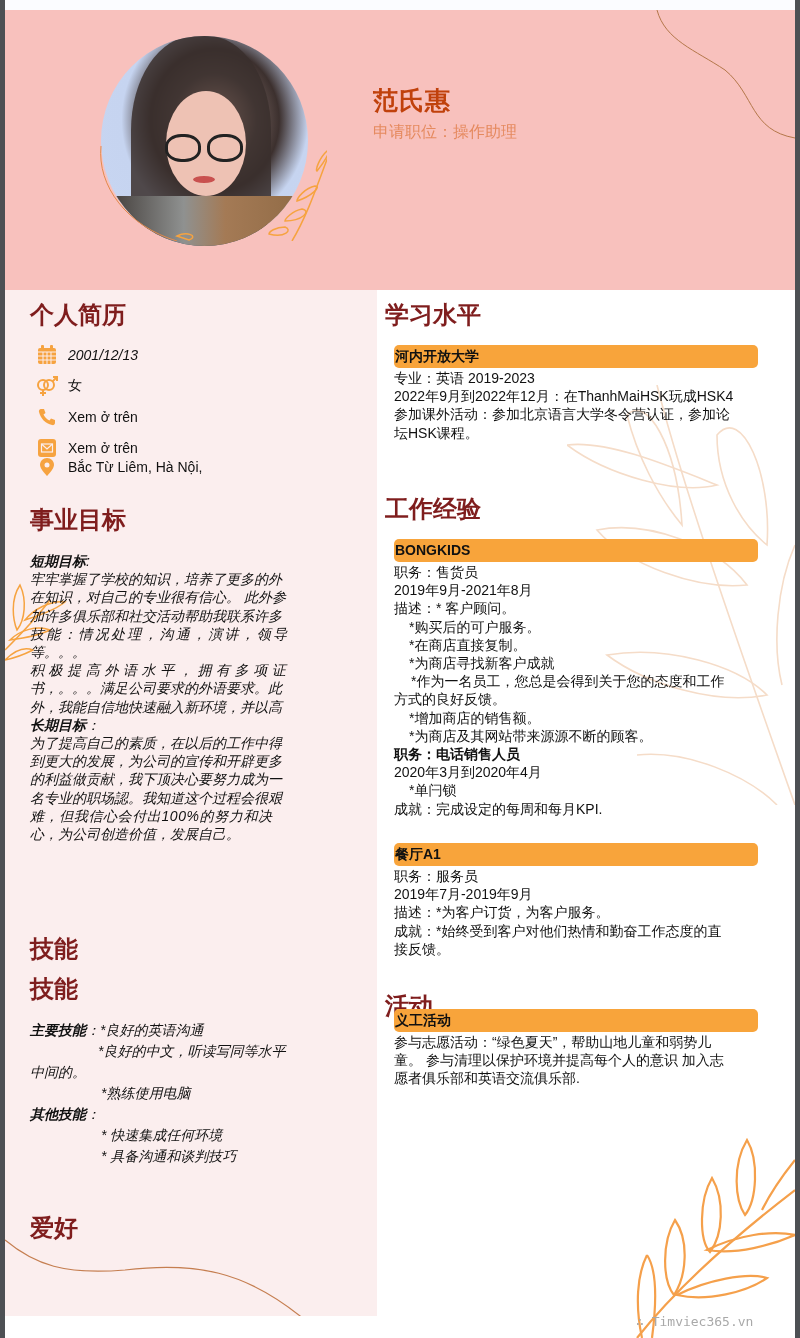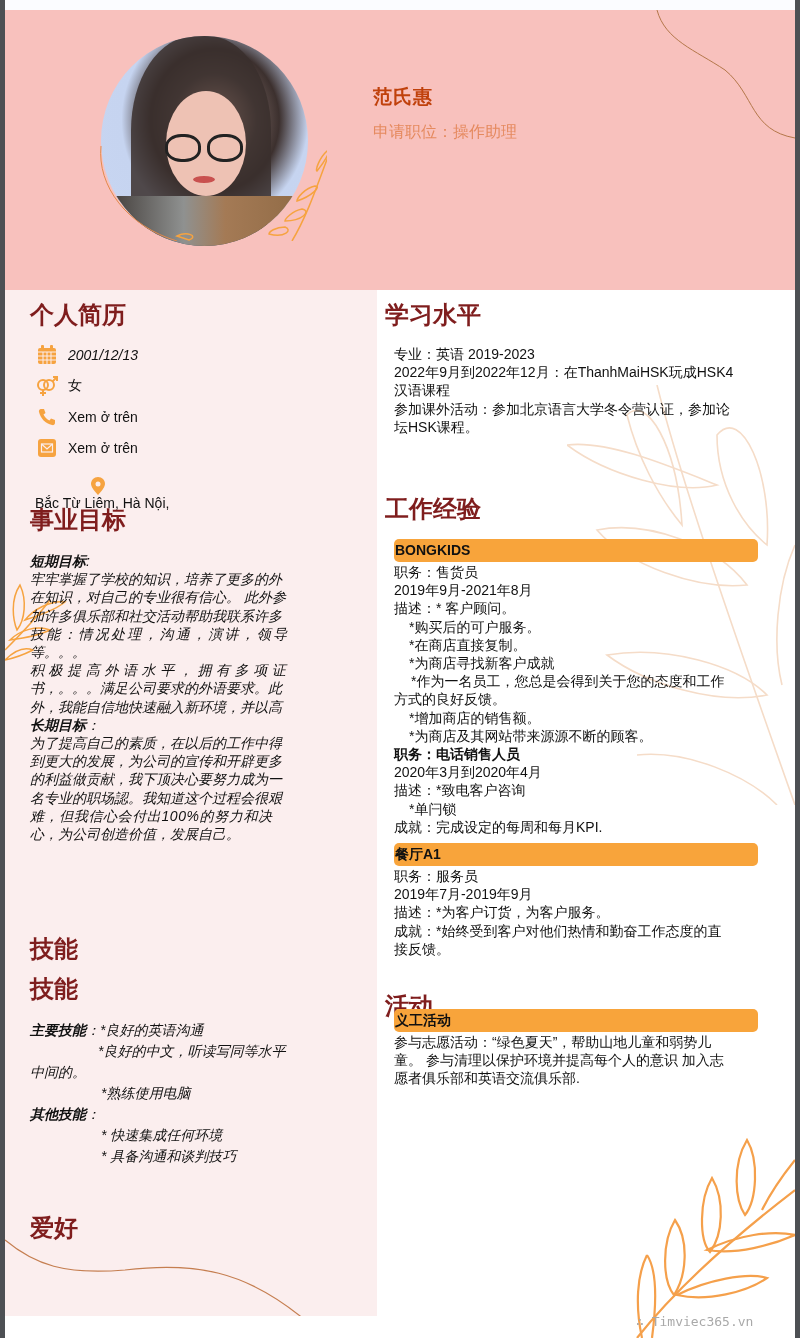--- a/index.html
+++ b/index.html
@@ -16,21 +16,21 @@
   .avatar { position: absolute; left: 4px; top: 10px; width: 207px; height: 210px; border-radius: 50%; overflow: hidden;
             background: radial-gradient(ellipse at 55% 40%, #f2cfc4 0%, #e7b8a8 14%, #6b5a56 26%, #3c302e 40%, #c6d4f0 58%, #c8d6f2 100%); }
   .avatar .hair { position: absolute; left: 30px; top: 0; width: 140px; height: 210px; border-radius: 45% 45% 20% 20%; background: #3a2f2d; opacity: .85; }
   .avatar .face { position: absolute; left: 65px; top: 55px; width: 80px; height: 105px; border-radius: 50%; background: #eec2b4; }
   .avatar .glass-l { position: absolute; left: 64px; top: 98px; width: 36px; height: 28px; border: 3px solid #222; border-radius: 45%; }
   .avatar .glass-r { position: absolute; left: 106px; top: 98px; width: 36px; height: 28px; border: 3px solid #222; border-radius: 45%; }
   .avatar .lips { position: absolute; left: 92px; top: 140px; width: 22px; height: 7px; border-radius: 50%; background: #c9514f; }
   .avatar .jacket { position: absolute; left: 0; top: 160px; width: 207px; height: 60px; background: linear-gradient(90deg, #3a3431 0%, #8f9190 40%, #a47a55 60%, #8f6a45 100%); }
   .avatar-leaves { position: absolute; left: 0; top: 0; width: 230px; height: 215px; pointer-events: none; }
 
-  .name { position: absolute; left: 368px; top: 74px; font-size: 19px; font-weight: bold; color: #c0410c; letter-spacing: 1px; }
+  .name { position: absolute; left: 368px; top: 74px; font-size: 25px; font-weight: bold; color: #c0410c; letter-spacing: 1px; }
   .applied { position: absolute; left: 368px; top: 112px; font-size: 16px; color: #e58a5f; text-align: right; }
 
   .left-col { position: absolute; left: 5px; top: 290px; width: 372px; height: 1026px; background: #fbeeee; overflow: hidden; }
   .right-col { position: absolute; left: 377px; top: 290px; width: 418px; height: 1048px; background: #ffffff; overflow: hidden; }
 
   .sec-title { position: absolute; font-size: 24px; font-weight: bold; color: #7f1d1d; }
 
   .info-row { position: absolute; left: 30px; height: 22px; display: flex; align-items: center; }
   .info-icon { width: 24px; height: 20px; display: flex; align-items: center; justify-content: center; margin-right: 9px; }
   .info-text { font-size: 14px; color: #111; }
@@ -146,21 +146,21 @@
   <div class="info-row" style="top:147px;">
     <span class="info-icon">
       <svg width="18" height="18" viewBox="0 0 18 18">
           <rect x="0" y="0" width="18" height="18" rx="3" fill="#f6a340"></rect>
           <rect x="3.5" y="5" width="11" height="8" fill="none" stroke="#fbeeee" stroke-width="1.2"></rect>
           <polyline points="3.5,5 9,10 14.5,5" fill="none" stroke="#fbeeee" stroke-width="1.2"></polyline>
         </svg>
     </span>
     <span class="info-text">Xem ở trên</span>
   </div>
-  <div class="info-row" style="top:187px;flex-direction:column;">
+  <div class="info-row" style="top:166px;">
     <span class="info-icon">
       <svg width="14" height="18" viewBox="0 0 14 18">
           <path d="M7 0 C 3 0, 0 3, 0 7 C 0 11, 7 18, 7 18 C 7 18, 14 11, 14 7 C 14 3, 11 0, 7 0 Z" fill="#f6a340"></path>
           <circle cx="7" cy="7" r="2.5" fill="#fbeeee"></circle>
         </svg>
     </span>
     <span class="info-text">Bắc Từ Liêm, Hà Nội,</span>
   </div>
 
   <div class="sec-title" style="left:25px;top:214px;">事业目标</div>
@@ -225,43 +225,42 @@
       <path d="M100 120 C 130 105, 165 100, 188 105 C 165 115, 130 125, 100 120 Z"></path>
       <path d="M68 90 C 55 112, 55 150, 67 165 C 80 145, 82 110, 68 90 Z"></path>
       <path d="M70 165 C 100 150, 140 142, 160 148 C 140 162, 100 172, 70 165 Z"></path>
       <path d="M40 125 C 30 145, 28 175, 35 208"></path>
       <path d="M40 125 C 50 140, 50 170, 45 208"></path>
     </g>
   </svg>
 
   <div class="sec-title" style="left:8px;top:9px;">学习水平</div>
   <div class="r-block" style="top:55px;">
+    <div class="bar">河内开放大学</div>
     <span class="r-line">专业：英语 2019-2023</span>
     <span class="r-line">2022年9月到2022年12月：在ThanhMaiHSK玩成HSK4</span>
-    <span class="r-line">汉语课程</span>
     <span class="r-line">参加课外活动：参加北京语言大学冬令营认证，参加论</span>
     <span class="r-line">坛HSK课程。</span>
   </div>
 
   <div class="sec-title" style="left:8px;top:203px;">工作经验</div>
   <div class="r-block" style="top:249px;">
     <div class="bar">BONGKIDS</div>
     <span class="r-line">职务：售货员</span>
     <span class="r-line">2019年9月-2021年8月</span>
     <span class="r-line">描述：* 客户顾问。</span>
     <span class="r-line ind">*购买后的可户服务。</span>
     <span class="r-line ind">*在商店直接复制。</span>
     <span class="r-line ind">*为商店寻找新客户成就</span>
     <span class="r-line ind2">*作为一名员工，您总是会得到关于您的态度和工作</span>
     <span class="r-line">方式的良好反馈。</span>
     <span class="r-line ind">*增加商店的销售额。</span>
     <span class="r-line ind">*为商店及其网站带来源源不断的顾客。</span>
     <span class="r-line" style="font-weight:bold;">职务：电话销售人员</span>
     <span class="r-line">2020年3月到2020年4月</span>
-    <span class="r-line">描述：*致电客户咨询</span>
     <span class="r-line ind">*单闩锁</span>
     <span class="r-line">成就：完成设定的每周和每月KPI.</span>
   </div>
 
   <div class="r-block" style="top:553px;">
     <div class="bar">餐厅A1</div>
     <span class="r-line">职务：服务员</span>
     <span class="r-line">2019年7月-2019年9月</span>
     <span class="r-line">描述：*为客户订货，为客户服务。</span>
     <span class="r-line">成就：*始终受到客户对他们热情和勤奋工作态度的直</span>

